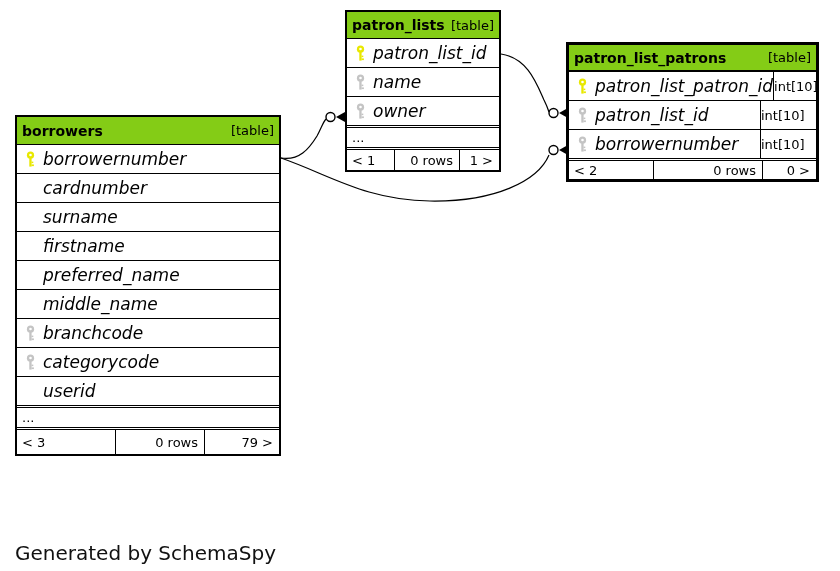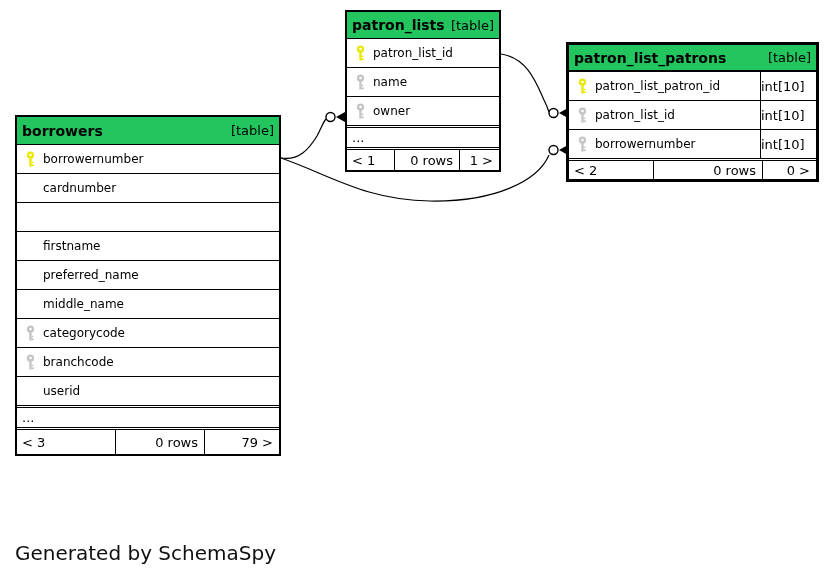--- a/index.html
+++ b/index.html
@@ -9,36 +9,36 @@
     color:#000;overflow:hidden;
   }
   #edge-layer{position:absolute;left:0;top:0;width:840px;height:571px;z-index:1;}
   .db-table{
     position:absolute;z-index:2;background:#ffffff;
     border:2px solid #000;box-sizing:border-box;
   }
   .db-table.thick{border-width:3px;}
   .tbl-header{
     display:flex;justify-content:space-between;align-items:center;
-    background:#22c55e;border-bottom:1px solid #000;
+    background:#84cc16;border-bottom:1px solid #000;
     padding:8px 5px;box-sizing:border-box;
   }
   .db-table.thick .tbl-header{border-bottom-width:2px;}
   .tbl-name{font-weight:bold;font-size:14px;white-space:nowrap;}
   .tbl-tag{font-size:13px;white-space:nowrap;}
   .col-row{
     display:flex;align-items:center;border-bottom:1px solid #000;
     box-sizing:border-box;background:#fff;
   }
   .col-row:last-of-type{border-bottom:1px solid #000;}
   .key-cell{
     width:26px;flex:0 0 26px;display:flex;align-items:center;
     justify-content:center;height:100%;
   }
-  .col-name{font-size:12px;white-space:nowrap;flex:1 1 auto;}
+  .col-name{font-size:17px;white-space:nowrap;flex:1 1 auto;font-style:italic;}
   .type-cell{
     flex:0 0 56px;width:56px;height:100%;border-left:1px solid #000;
     display:flex;align-items:center;box-sizing:border-box;
     font-size:13px;
   }
   .dots-row{
     border-top:1px solid #000;border-bottom:1px solid #000;margin-top:1px;
     display:flex;align-items:center;padding-left:5px;
     font-size:13px;box-sizing:border-box;
   }
@@ -95,20 +95,21 @@
           </svg>
         </span>
         <span class="col-name">borrowernumber</span>
       </div>
       <div class="col-row" style="height:29px">
         <span class="key-cell"></span>
         <span class="col-name">cardnumber</span>
       </div>
       <div class="col-row" style="height:29px">
         <span class="key-cell"></span>
+        <span class="col-name">surname</span>
       </div>
       <div class="col-row" style="height:29px">
         <span class="key-cell"></span>
         <span class="col-name">firstname</span>
       </div>
       <div class="col-row" style="height:29px">
         <span class="key-cell"></span>
         <span class="col-name">preferred_name</span>
       </div>
       <div class="col-row" style="height:29px">
@@ -118,33 +119,33 @@
       <div class="col-row" style="height:29px">
         <span class="key-cell">
           <svg width="11" height="17" viewBox="0 0 11 17">
             <circle cx="5.5" cy="4.2" r="3.6" fill="#c4c4c4"></circle>
             <circle cx="5.5" cy="4" r="1.3" fill="#ffffff"></circle>
             <rect x="4.3" y="7" width="2.3" height="8.6" fill="#c4c4c4"></rect>
             <rect x="6.5" y="10.6" width="1.8" height="1.5" fill="#c4c4c4"></rect>
             <rect x="6.5" y="13.4" width="2.4" height="1.7" fill="#c4c4c4"></rect>
           </svg>
         </span>
+        <span class="col-name">branchcode</span>
+      </div>
+      <div class="col-row" style="height:29px">
+        <span class="key-cell">
+          <svg width="11" height="17" viewBox="0 0 11 17">
+            <circle cx="5.5" cy="4.2" r="3.6" fill="#c4c4c4"></circle>
+            <circle cx="5.5" cy="4" r="1.3" fill="#ffffff"></circle>
+            <rect x="4.3" y="7" width="2.3" height="8.6" fill="#c4c4c4"></rect>
+            <rect x="6.5" y="10.6" width="1.8" height="1.5" fill="#c4c4c4"></rect>
+            <rect x="6.5" y="13.4" width="2.4" height="1.7" fill="#c4c4c4"></rect>
+          </svg>
+        </span>
         <span class="col-name">categorycode</span>
-      </div>
-      <div class="col-row" style="height:29px">
-        <span class="key-cell">
-          <svg width="11" height="17" viewBox="0 0 11 17">
-            <circle cx="5.5" cy="4.2" r="3.6" fill="#c4c4c4"></circle>
-            <circle cx="5.5" cy="4" r="1.3" fill="#ffffff"></circle>
-            <rect x="4.3" y="7" width="2.3" height="8.6" fill="#c4c4c4"></rect>
-            <rect x="6.5" y="10.6" width="1.8" height="1.5" fill="#c4c4c4"></rect>
-            <rect x="6.5" y="13.4" width="2.4" height="1.7" fill="#c4c4c4"></rect>
-          </svg>
-        </span>
-        <span class="col-name">branchcode</span>
       </div>
       <div class="col-row" style="height:29px">
         <span class="key-cell"></span>
         <span class="col-name">userid</span>
       </div>
     </div>
     <div class="dots-row" style="height:21px">...</div>
     <div class="tbl-footer" style="height:25px">
       <span class="ftr-cell ftr-prev" style="flex:0 0 99px">&lt; 3</span>
       <span class="ftr-cell ftr-rows" style="flex:0 0 89px">0 rows</span>

